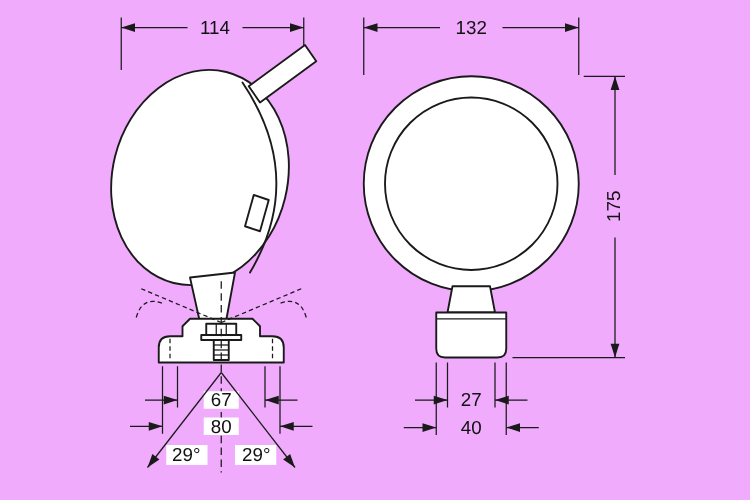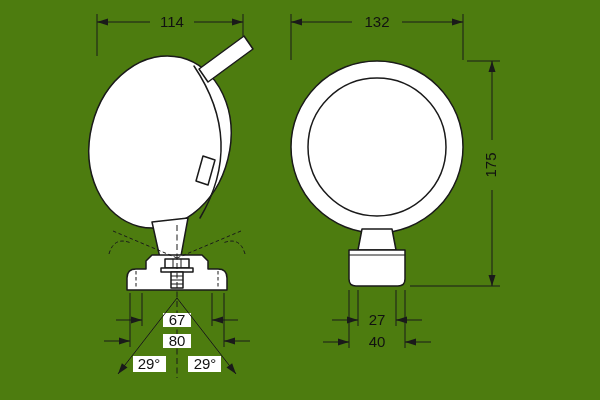--- a/index.html
+++ b/index.html
@@ -1,16 +1,16 @@
 <!DOCTYPE html>
 <html><head>
 <meta charset="utf-8">
 <style>
   html,body{margin:0;padding:0;background:#fff;}
-  #stage{width:600px;height:400px;position:relative;background:#4d7c0f;overflow:hidden;}
+  #stage{width:600px;height:400px;position:relative;background:#f0abfc;overflow:hidden;}
   svg{display:block;}
   .ol{fill:#fff;stroke:#1a1a1a;stroke-width:1.5;stroke-linejoin:round;}
   .ln{stroke:#1a1a1a;stroke-width:1.5;fill:none;stroke-linecap:round;}
   .dim{stroke:#1a1a1a;stroke-width:1;fill:none;}
   .dash{stroke:#1a1a1a;stroke-width:1;fill:none;stroke-dasharray:6 3.5;}
   .dash2{stroke:#1a1a1a;stroke-width:1;fill:none;stroke-dasharray:3.5 2.5;}
   .arr{fill:#1a1a1a;stroke:none;}
   .lbl{font:15px "Liberation Sans","DejaVu Sans",sans-serif;fill:#111;}
   .bg{fill:#fff;stroke:none;}
 </style>

